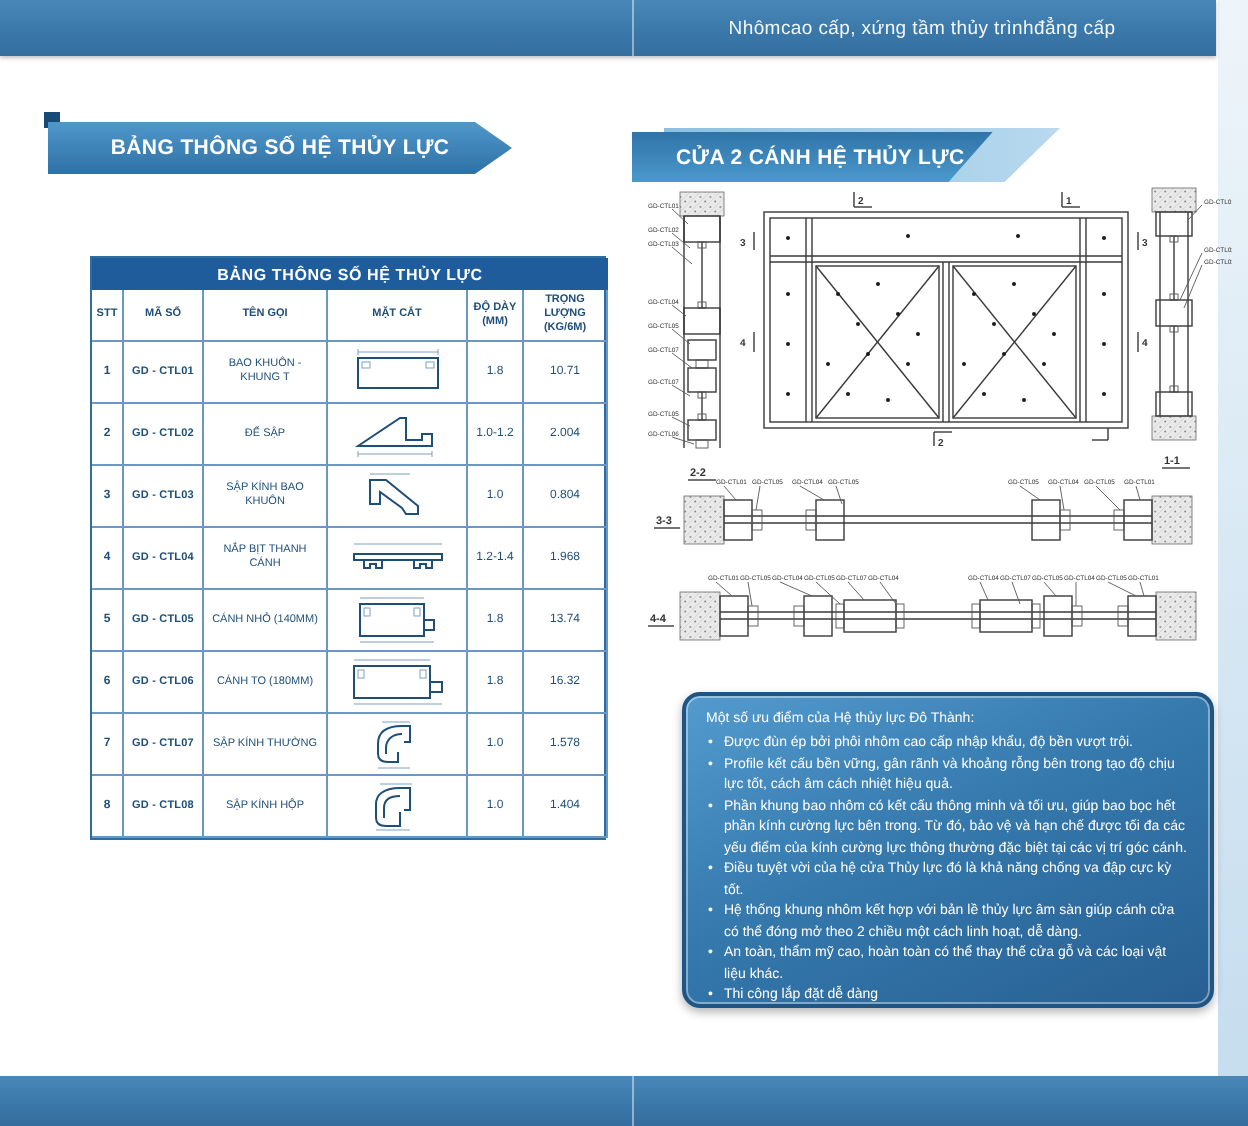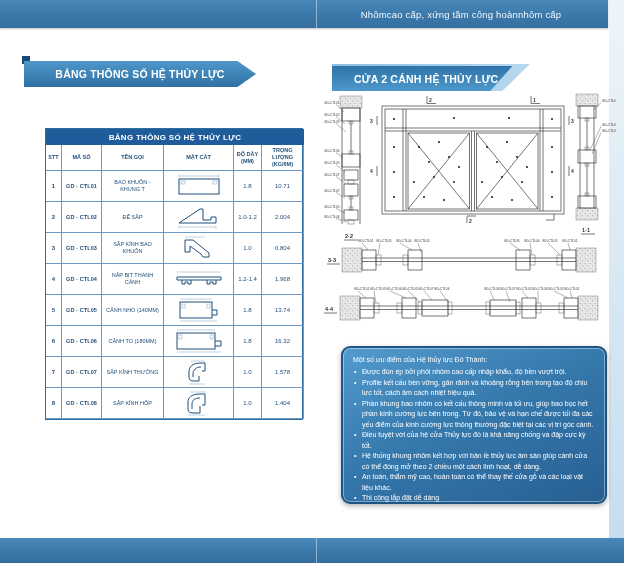--- a/index.html
+++ b/index.html
@@ -28,21 +28,21 @@
   .banner-left-notch { position:absolute; left:22px; top:56px; width:8px; height:8px;
     background:#174a74; }
   .banner-left { position:absolute; left:24px; top:61px; width:232px; height:26px;
     background:linear-gradient(180deg,#4f97ca 0%,#2f71a5 100%);
     clip-path:polygon(0 0,92% 0,100% 50%,92% 100%,0 100%);
     display:flex; align-items:center; justify-content:center;
     color:#fff; font-weight:bold; font-size:10.5px; letter-spacing:.2px; }
   .banner-right-back { position:absolute; left:332px; top:64px; width:198px; height:27px;
     background:linear-gradient(90deg,#8cc0e2 0%,#b8d9ee 100%);
     clip-path:polygon(0 0,100% 0,86% 100%,0 100%); }
-  .banner-right { position:absolute; left:332px; top:66px; width:184px; height:25px;
+  .banner-right { position:absolute; left:316px; top:66px; width:184px; height:25px;
     background:linear-gradient(180deg,#2f74a8 0%,#4c98cc 100%);
     clip-path:polygon(0 0,98% 0,86% 100%,0 100%);
     display:flex; align-items:center; color:#fff; font-weight:bold;
     font-size:10.5px; padding-left:22px; letter-spacing:.2px; }
 
   
   .spec-table { position:absolute; left:45px; top:128px; width:258px;
     border:1px solid #2e6da2; display:grid;
     grid-template-columns:16px 40px 62px 70px 28px 42px;
     grid-template-rows:16px 26px repeat(8,31px);
@@ -86,22 +86,22 @@
 <body>
 
 <div id="page">
   <div class="right-gutter"></div>
 
   <div class="topbar">
     <div class="bar-divider"></div>
     <div class="topbar-text">
         <span>Nhôm </span>
         <b>cao cấp</b>
-        <span>, xứng tầm công hoàn </span>
-        <b>nhôm cấp</b>
+        <span>, xứng tầm thủy trình </span>
+        <b>đẳng cấp</b>
       </div>
   </div>
 
   <div class="banner-left-notch"></div>
   <div class="banner-left">
     <span>BẢNG THÔNG SỐ HỆ THỦY LỰC</span>
   </div>
   <div class="banner-right-back"></div>
   <div class="banner-right">
     <span>CỬA 2 CÁNH HỆ THỦY LỰC</span>

